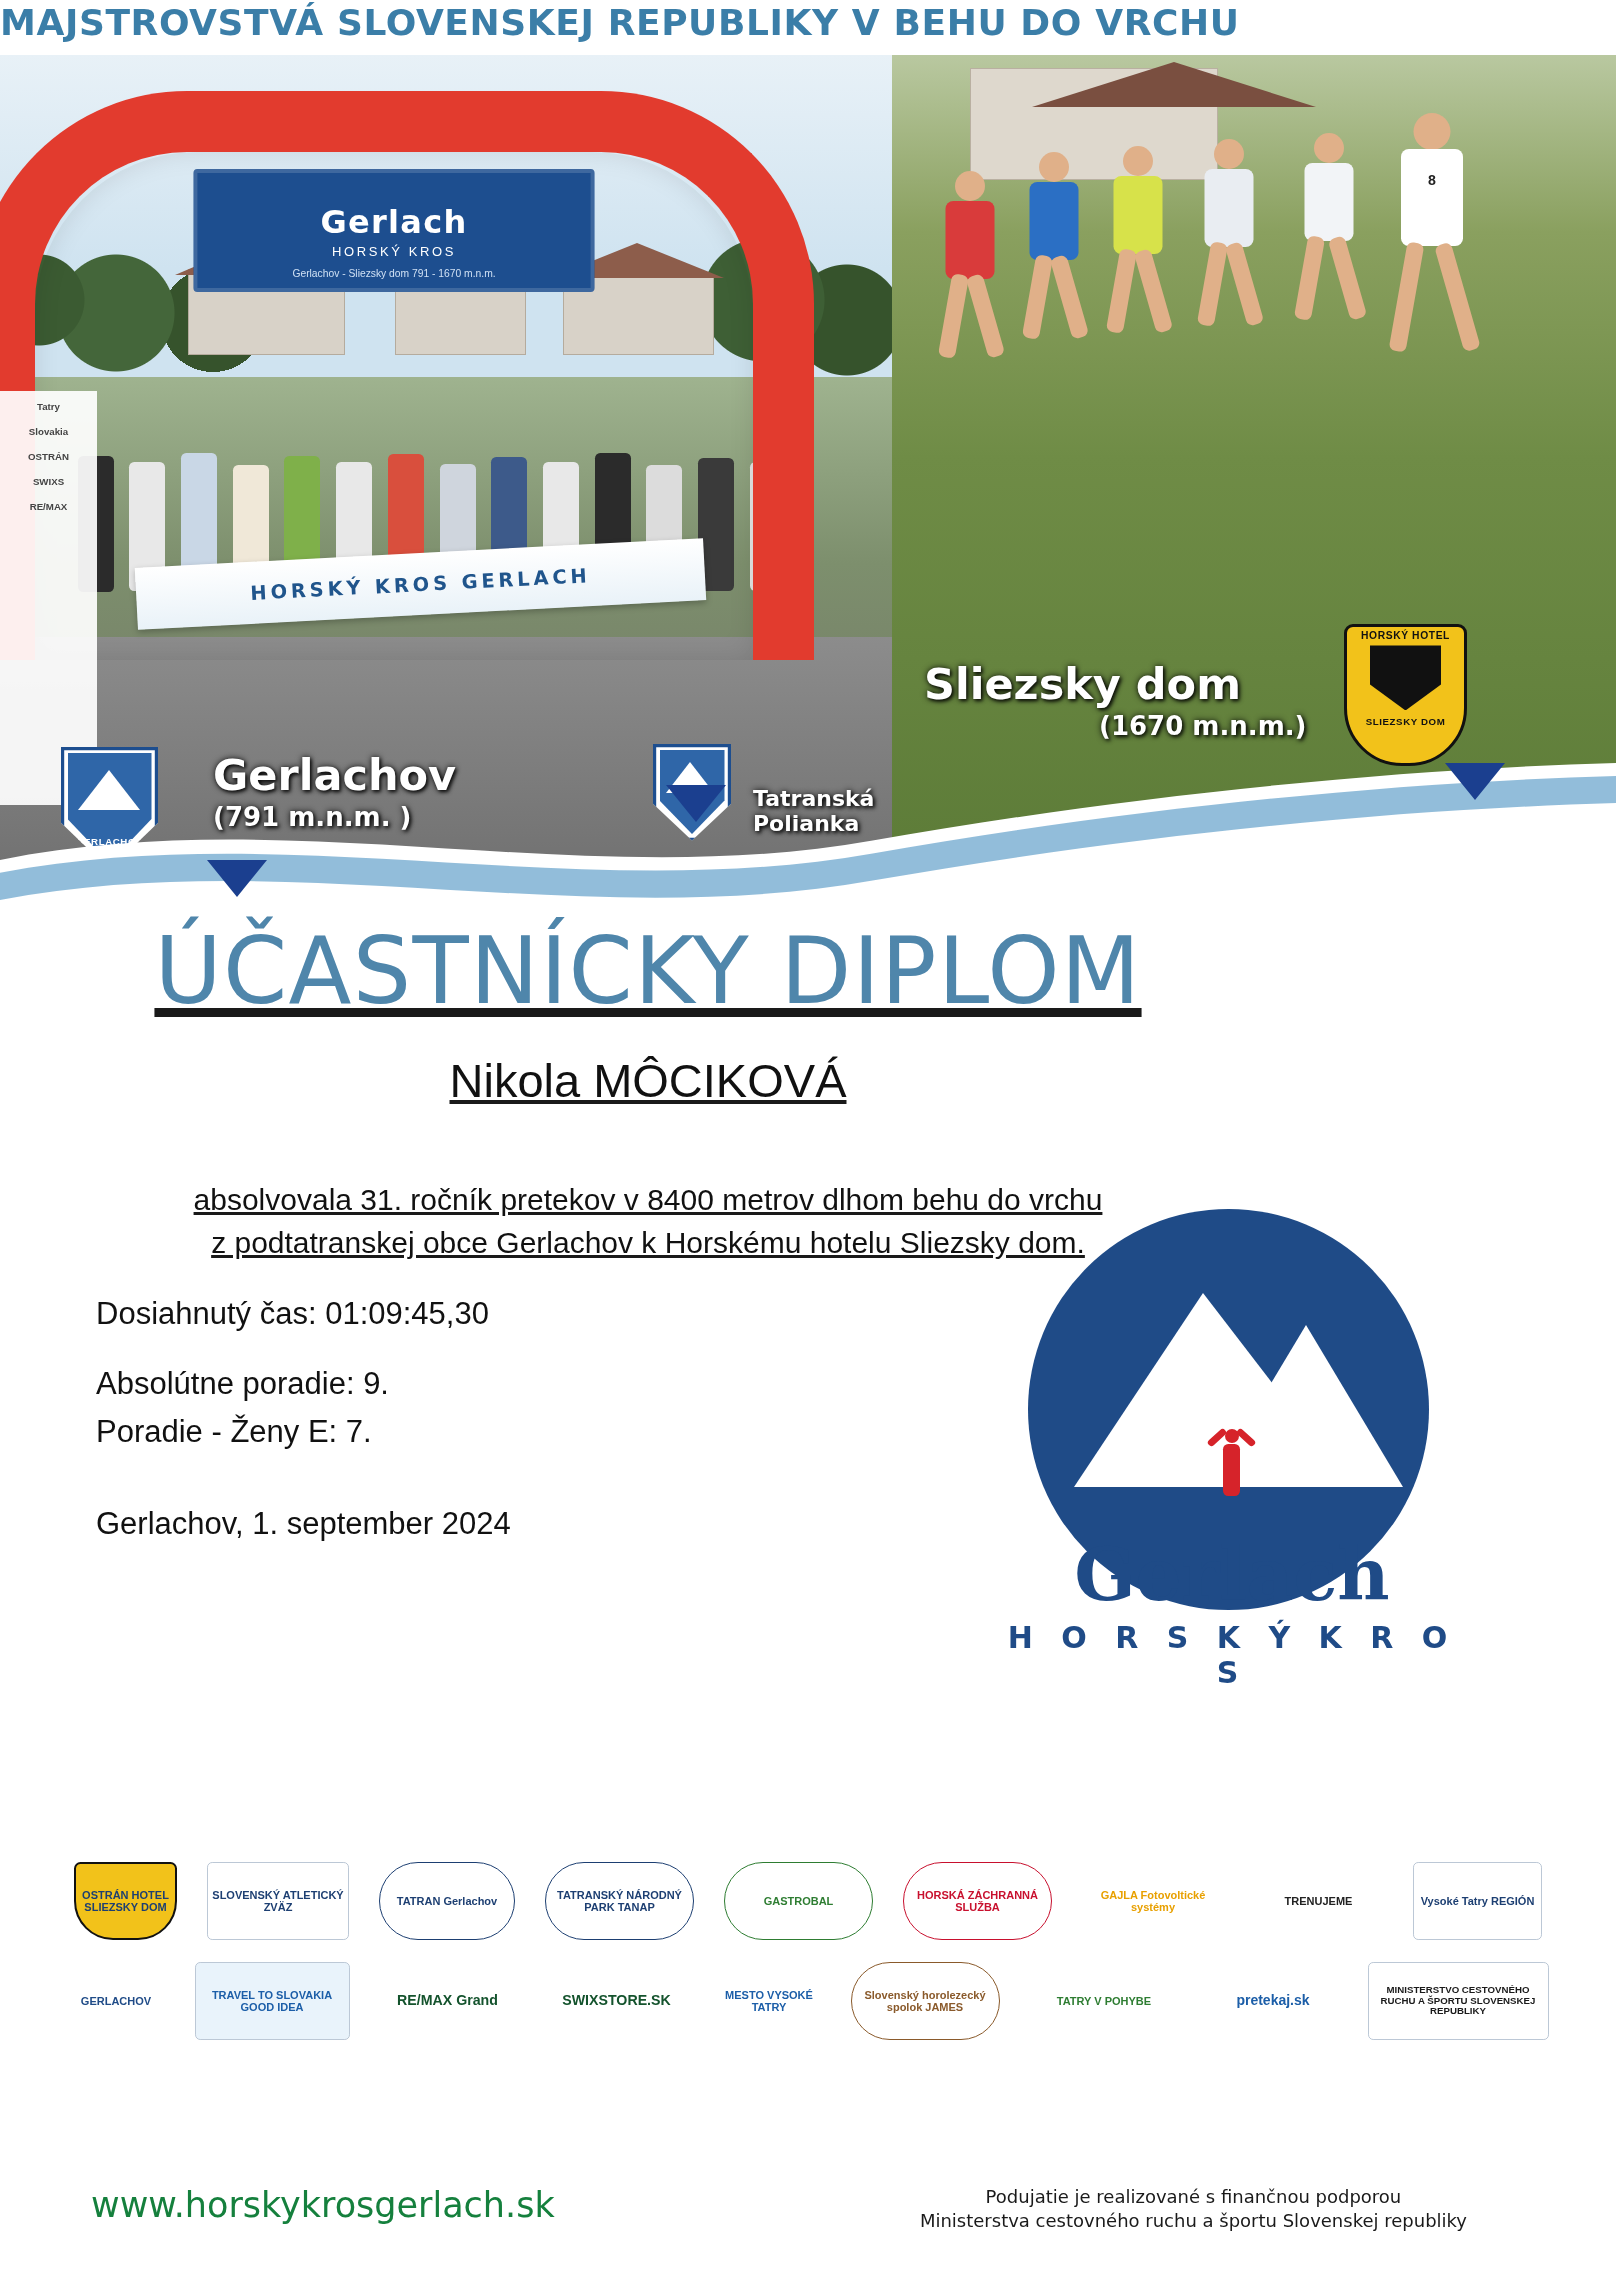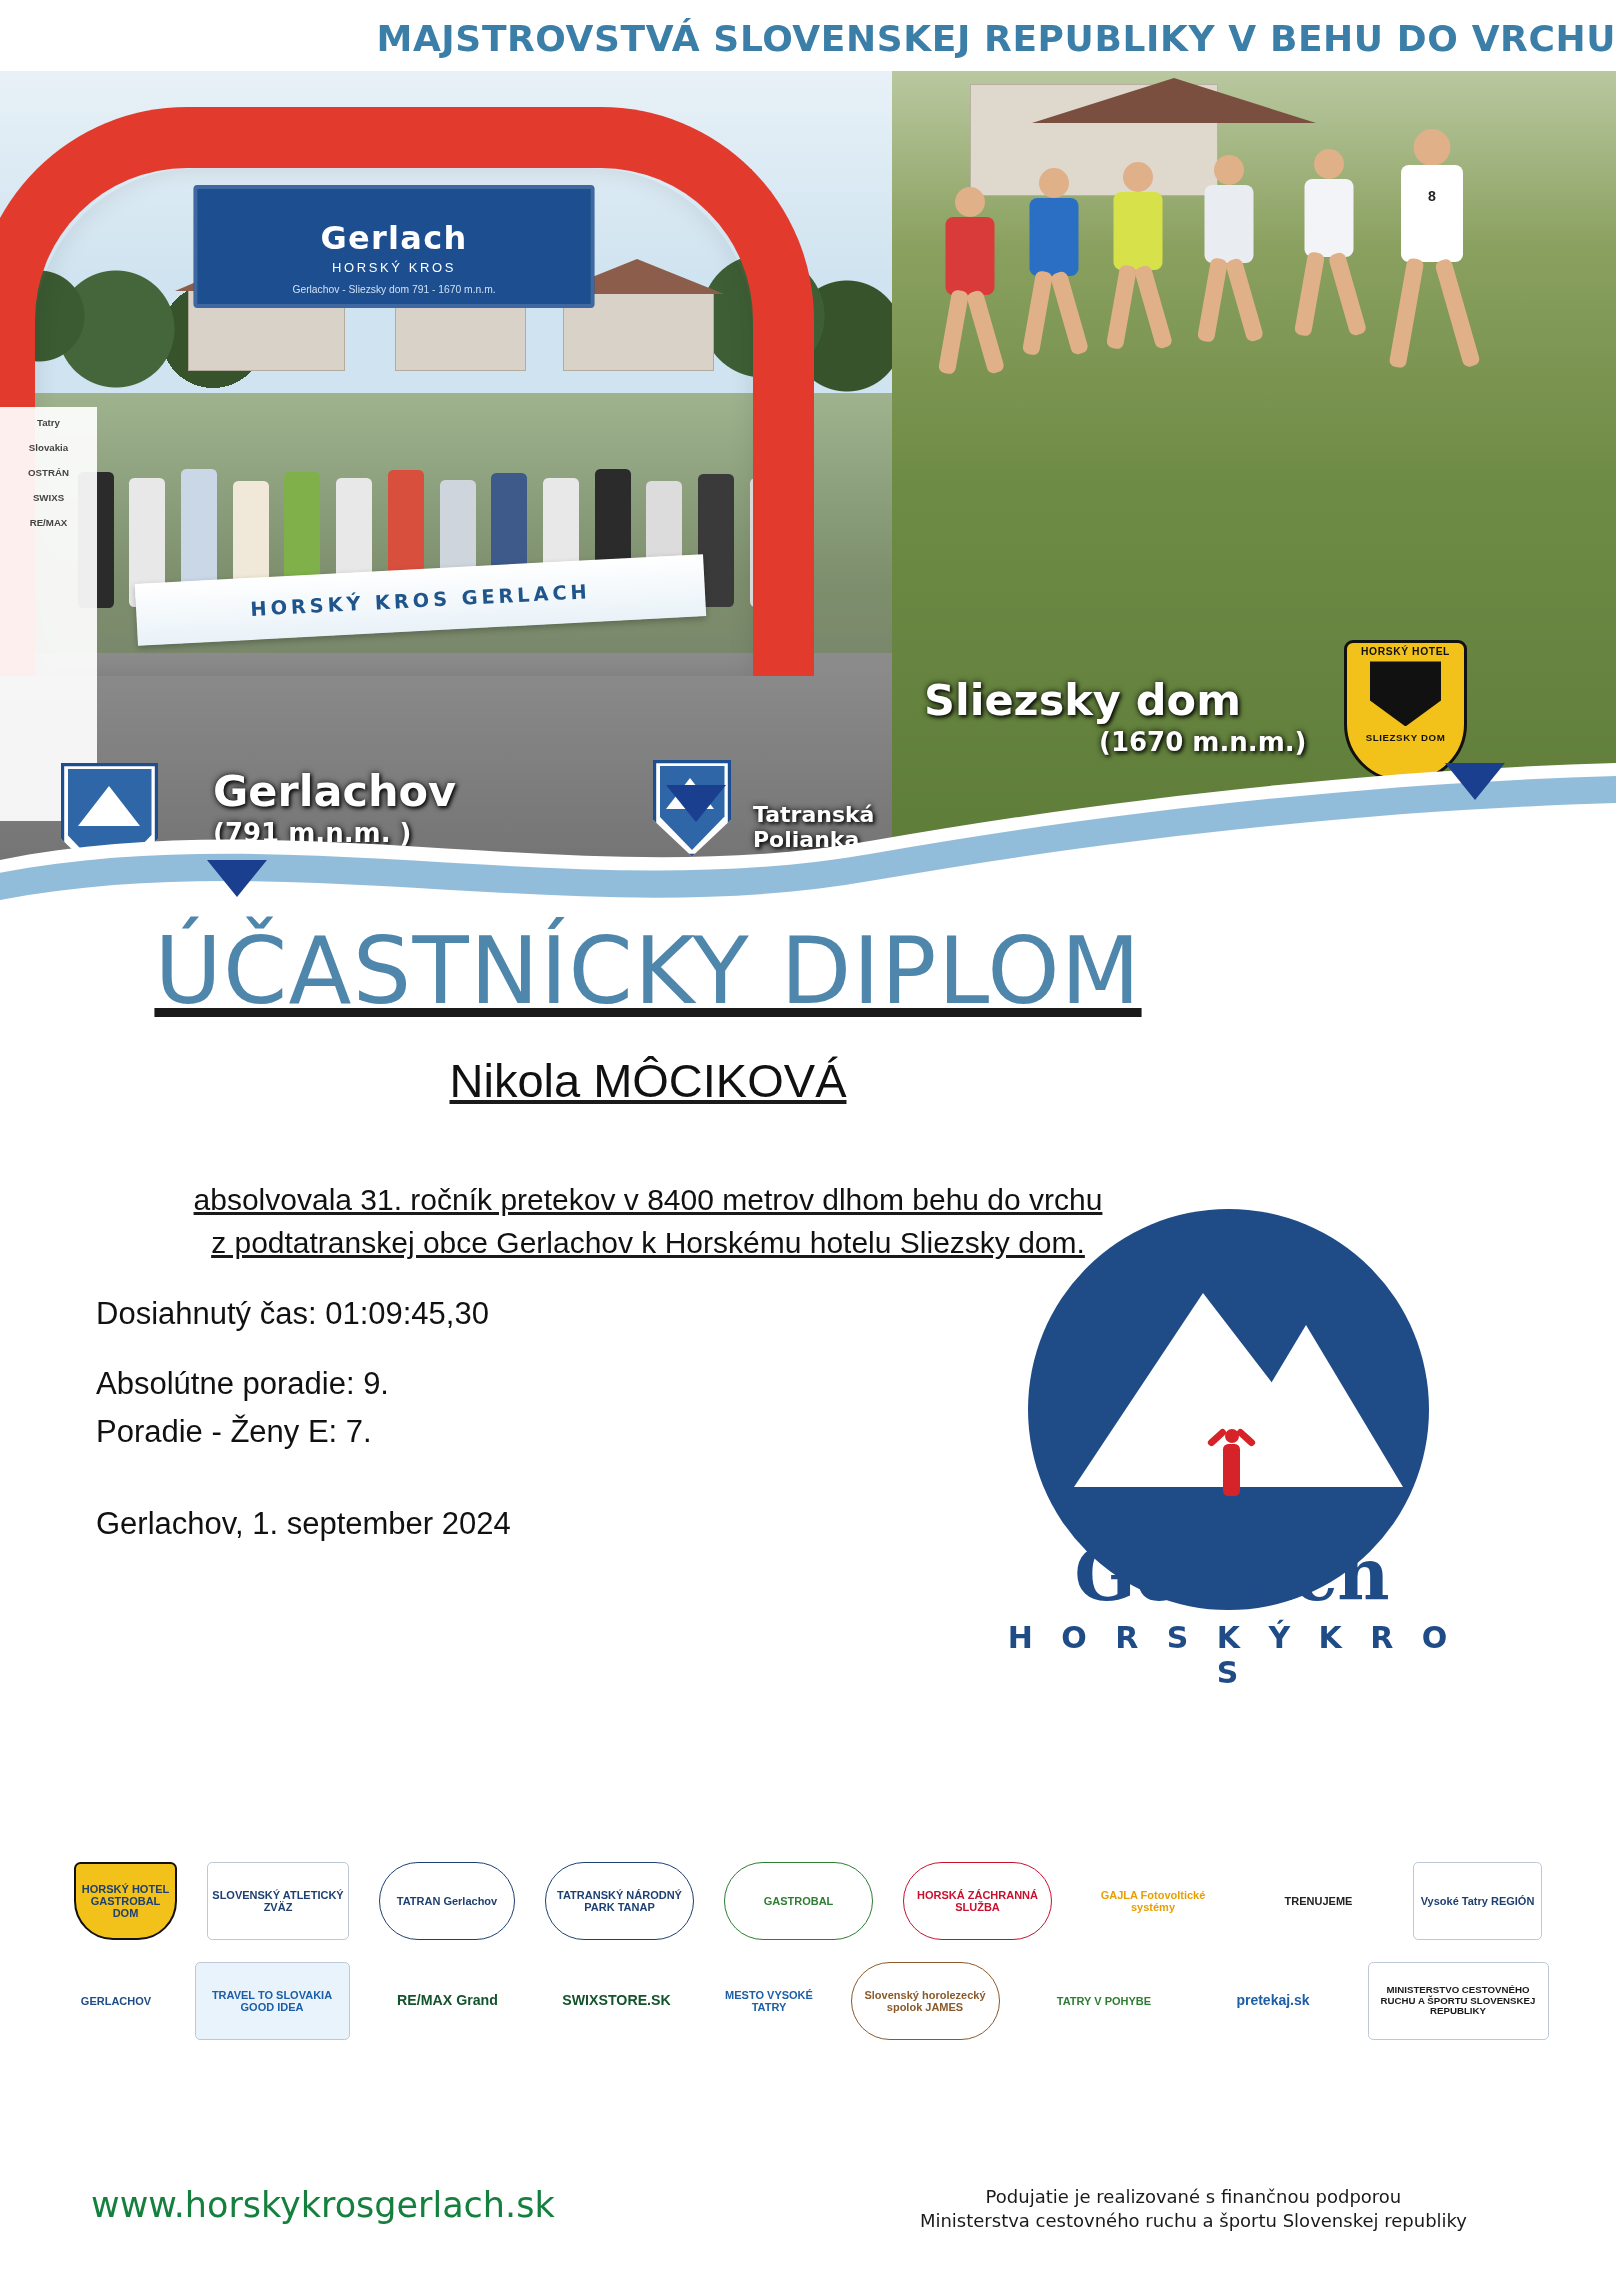--- a/index.html
+++ b/index.html
@@ -12,26 +12,26 @@
     height: 2284px;
     font-family: "Liberation Sans", sans-serif;
     color: #1a1a1a;
     overflow: hidden;
     position: relative;
   }
 
   
   .header-title {
     width: 100%;
-    text-align: right;
+    text-align: left;
     font-size: 36px;
     font-weight: 700;
     letter-spacing: 0.6px;
     color: #3b7ea8;
-    padding-top: 18px;
+    padding-top: 2px;
     padding-bottom: 11.6px;
     box-sizing: border-box;
     font-family: "DejaVu Sans", sans-serif;
   }
 
   
   .photo-strip {
     position: relative;
     width: 1616px;
     height: 847px;
@@ -508,21 +508,21 @@
         <div class="a2"></div>
     </div>
     <div class="gl-word">Gerlach</div>
     <div class="gl-sub">H O R S K Ý   K R O S</div>
   </div>
 </div>
 
 <div class="sponsors">
 
   <div class="sponsor-row">
-    <div class="sponsor" style="width:103px; background:#f2c21a; border:2.6px solid #111; border-radius:6.5px 6.5px 39px 39px;">HORSKÝ HOTEL GASTROBAL DOM</div>
+    <div class="sponsor" style="width:103px; background:#f2c21a; border:2.6px solid #111; border-radius:6.5px 6.5px 39px 39px;">OSTRÁN HOTEL SLIEZSKY DOM</div>
     <div class="sponsor sp-box" style="width:142px;">SLOVENSKÝ ATLETICKÝ ZVÄZ</div>
     <div class="sponsor sp-oval" style="width:136px;">TATRAN Gerlachov</div>
     <div class="sponsor sp-oval" style="width:149px;">TATRANSKÝ NÁRODNÝ PARK TANAP</div>
     <div class="sponsor sp-oval sp-green" style="width:149px; border-color:#2e7d32;">GASTROBAL</div>
     <div class="sponsor sp-oval" style="width:149px; border-color:#c8102e; color:#c8102e;">HORSKÁ ZÁCHRANNÁ SLUŽBA</div>
     <div class="sponsor" style="width:142px; color:#e8a000;">GAJLA Fotovoltické systémy</div>
     <div class="sponsor sp-dark" style="width:129px;">TRENUJEME</div>
     <div class="sponsor sp-box" style="width:129px;">Vysoké Tatry REGIÓN</div>
   </div>
 

